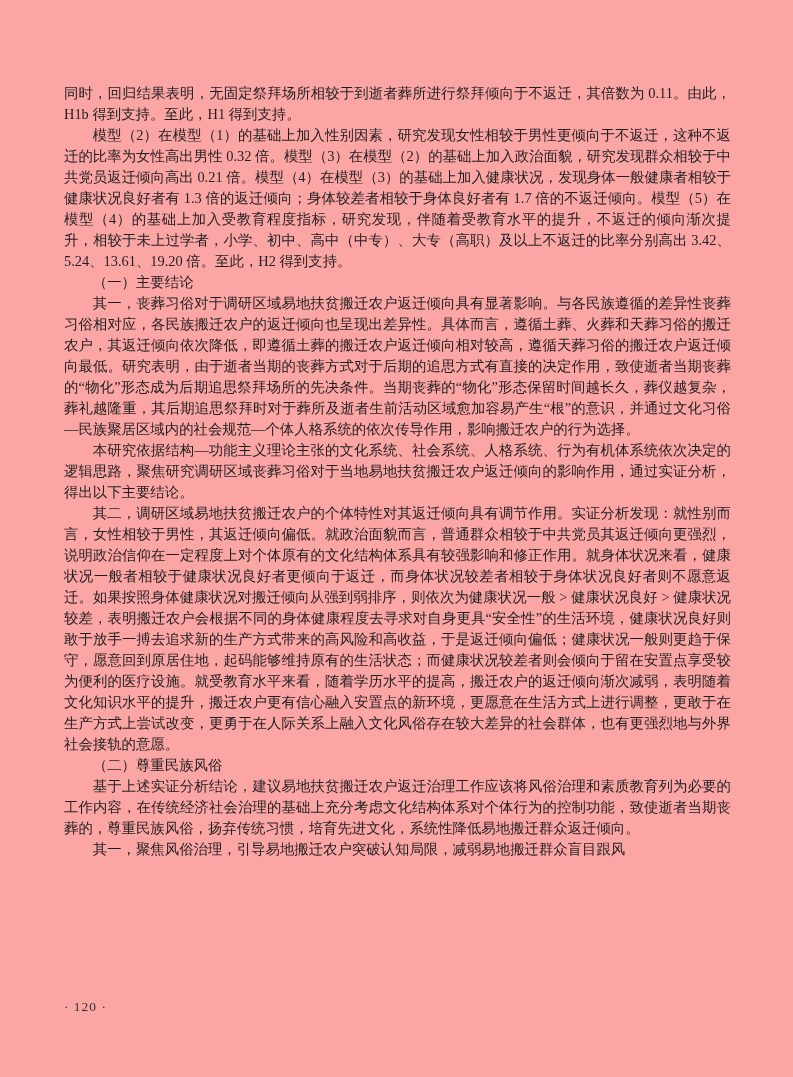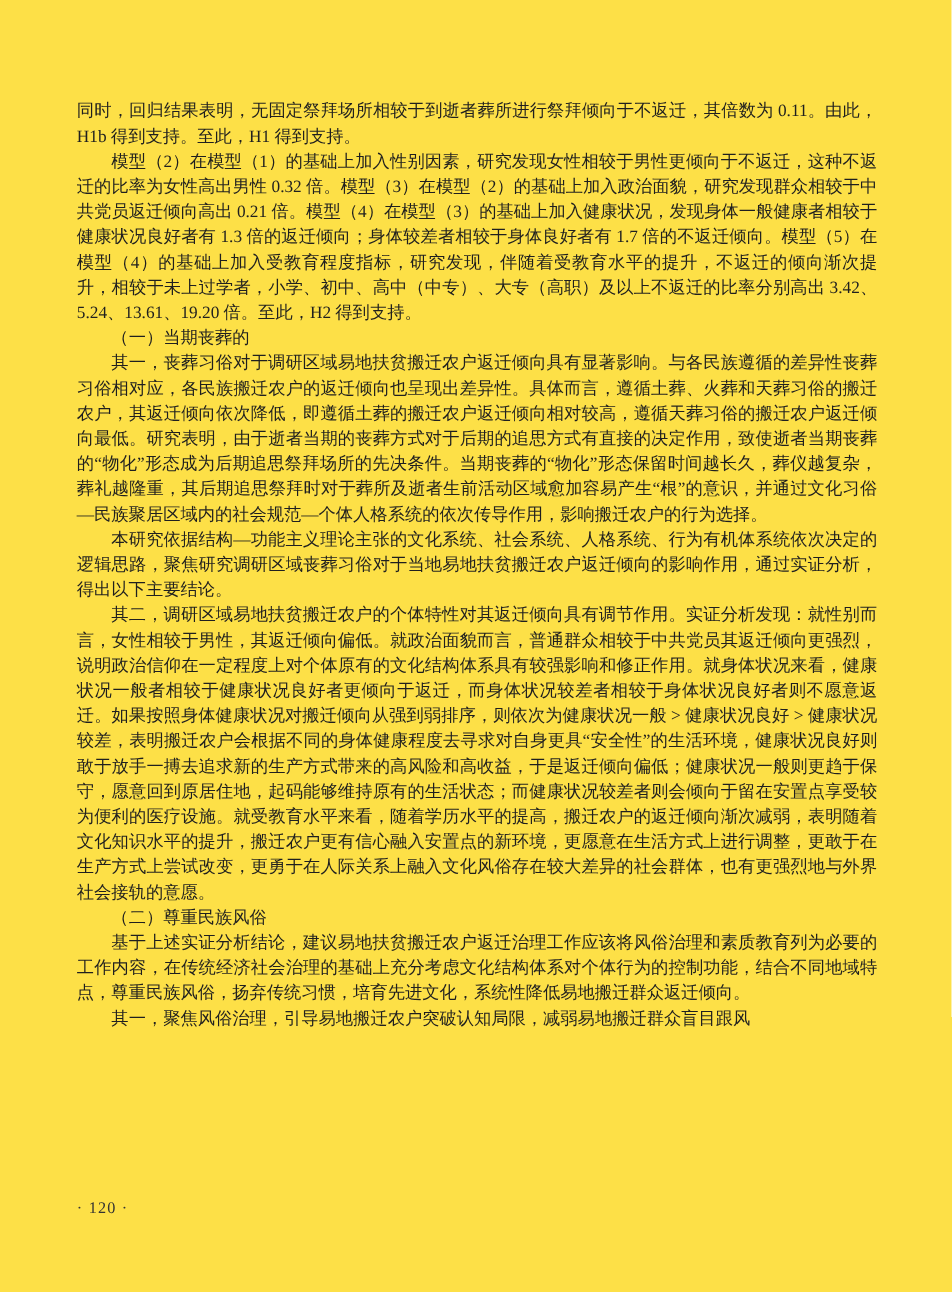--- a/index.html
+++ b/index.html
@@ -4,21 +4,21 @@
 <style>
   html, body {
     margin: 0;
     padding: 0;
     background: #ffffff;
   }
   .page {
     position: relative;
     width: 793px;
     height: 1077px;
-    background: #fde047;
+    background: #fca5a5;
     overflow: hidden;
     font-family: "Liberation Serif", "DejaVu Serif", serif;
     color: #1f1f1f;
   }
   .content {
     position: absolute;
     left: 64px;
     top: 83px;
     width: 667px;
     font-size: 14.4px;
@@ -55,22 +55,22 @@
     letter-spacing: 1px;
   }
 </style>
 </head>
 <body>
 
 <div class="page">
   <div class="content">
     <p class="para cont">同时，回归结果表明，无固定祭拜场所相较于到逝者葬所进行祭拜倾向于不返迁，其倍数为 0.11。由此，H1b 得到支持。至此，H1 得到支持。</p>
     <p class="para">模型（2）在模型（1）的基础上加入性别因素，研究发现女性相较于男性更倾向于不返迁，这种不返迁的比率为女性高出男性 0.32 倍。模型（3）在模型（2）的基础上加入政治面貌，研究发现群众相较于中共党员返迁倾向高出 0.21 倍。模型（4）在模型（3）的基础上加入健康状况，发现身体一般健康者相较于健康状况良好者有 1.3 倍的返迁倾向；身体较差者相较于身体良好者有 1.7 倍的不返迁倾向。模型（5）在模型（4）的基础上加入受教育程度指标，研究发现，伴随着受教育水平的提升，不返迁的倾向渐次提升，相较于未上过学者，小学、初中、高中（中专）、大专（高职）及以上不返迁的比率分别高出 3.42、5.24、13.61、19.20 倍。至此，H2 得到支持。</p>
-    <p class="para subheading">（一）当期丧葬的</p>
+    <p class="para subheading">（一）主要结论</p>
     <p class="para">其一，丧葬习俗对于调研区域易地扶贫搬迁农户返迁倾向具有显著影响。与各民族遵循的差异性丧葬习俗相对应，各民族搬迁农户的返迁倾向也呈现出差异性。具体而言，遵循土葬、火葬和天葬习俗的搬迁农户，其返迁倾向依次降低，即遵循土葬的搬迁农户返迁倾向相对较高，遵循天葬习俗的搬迁农户返迁倾向最低。研究表明，由于逝者当期的丧葬方式对于后期的追思方式有直接的决定作用，致使逝者当期丧葬的“物化”形态成为后期追思祭拜场所的先决条件。当期丧葬的“物化”形态保留时间越长久，葬仪越复杂，葬礼越隆重，其后期追思祭拜时对于葬所及逝者生前活动区域愈加容易产生“根”的意识，并通过文化习俗—民族聚居区域内的社会规范—个体人格系统的依次传导作用，影响搬迁农户的行为选择。</p>
     <p class="para">本研究依据结构—功能主义理论主张的文化系统、社会系统、人格系统、行为有机体系统依次决定的逻辑思路，聚焦研究调研区域丧葬习俗对于当地易地扶贫搬迁农户返迁倾向的影响作用，通过实证分析，得出以下主要结论。</p>
     <p class="para">其二，调研区域易地扶贫搬迁农户的个体特性对其返迁倾向具有调节作用。实证分析发现：就性别而言，女性相较于男性，其返迁倾向偏低。就政治面貌而言，普通群众相较于中共党员其返迁倾向更强烈，说明政治信仰在一定程度上对个体原有的文化结构体系具有较强影响和修正作用。就身体状况来看，健康状况一般者相较于健康状况良好者更倾向于返迁，而身体状况较差者相较于身体状况良好者则不愿意返迁。如果按照身体健康状况对搬迁倾向从强到弱排序，则依次为健康状况一般 &gt; 健康状况良好 &gt; 健康状况较差，表明搬迁农户会根据不同的身体健康程度去寻求对自身更具“安全性”的生活环境，健康状况良好则敢于放手一搏去追求新的生产方式带来的高风险和高收益，于是返迁倾向偏低；健康状况一般则更趋于保守，愿意回到原居住地，起码能够维持原有的生活状态；而健康状况较差者则会倾向于留在安置点享受较为便利的医疗设施。就受教育水平来看，随着学历水平的提高，搬迁农户的返迁倾向渐次减弱，表明随着文化知识水平的提升，搬迁农户更有信心融入安置点的新环境，更愿意在生活方式上进行调整，更敢于在生产方式上尝试改变，更勇于在人际关系上融入文化风俗存在较大差异的社会群体，也有更强烈地与外界社会接轨的意愿。</p>
     <p class="para subheading">（二）尊重民族风俗</p>
-    <p class="para">基于上述实证分析结论，建议易地扶贫搬迁农户返迁治理工作应该将风俗治理和素质教育列为必要的工作内容，在传统经济社会治理的基础上充分考虑文化结构体系对个体行为的控制功能，结合不同地域特点，尊重民族风俗，扬弃传统习惯，培育先进文化，系统性降低易地搬迁群众返迁倾向。</p>
+    <p class="para">基于上述实证分析结论，建议易地扶贫搬迁农户返迁治理工作应该将风俗治理和素质教育列为必要的工作内容，在传统经济社会治理的基础上充分考虑文化结构体系对个体行为的控制功能，致使逝者当期丧葬的，尊重民族风俗，扬弃传统习惯，培育先进文化，系统性降低易地搬迁群众返迁倾向。</p>
     <p class="para">其一，聚焦风俗治理，引导易地搬迁农户突破认知局限，减弱易地搬迁群众盲目跟风</p>
   </div>
   <div class="pagenum">· 120 ·</div>
 </div>
 
 </body></html>

